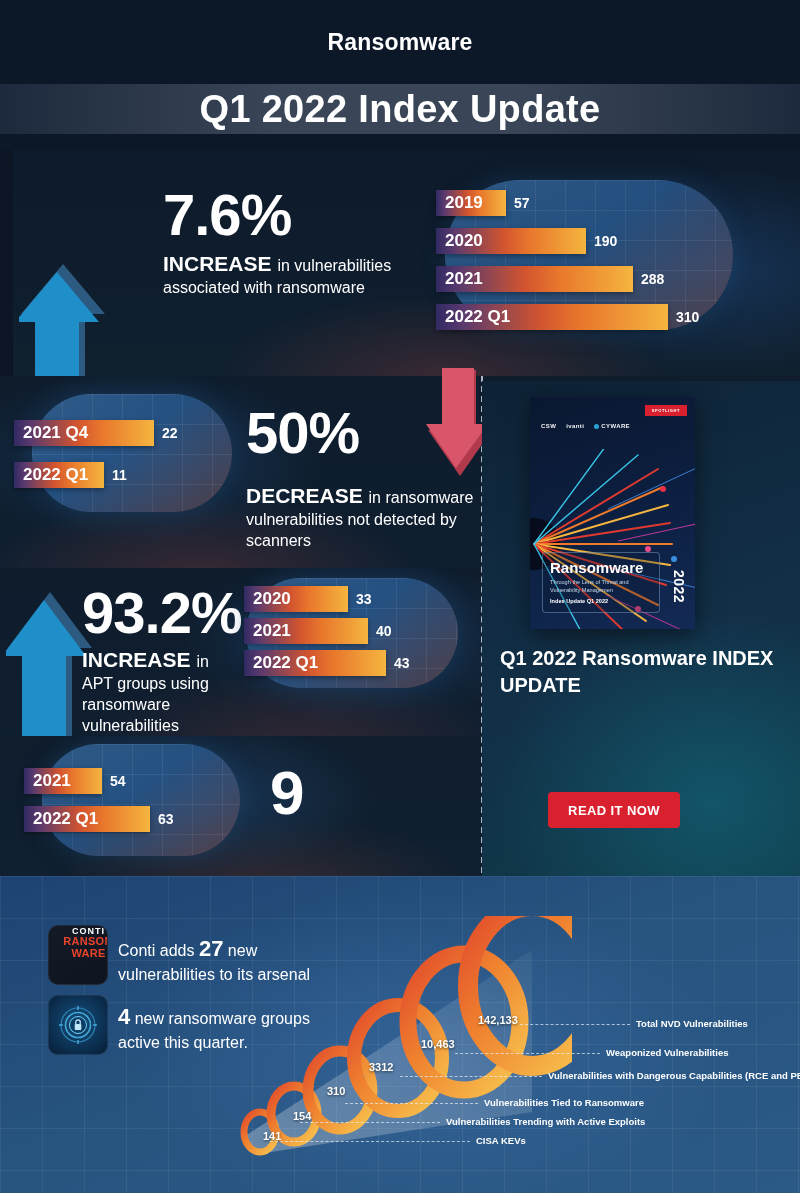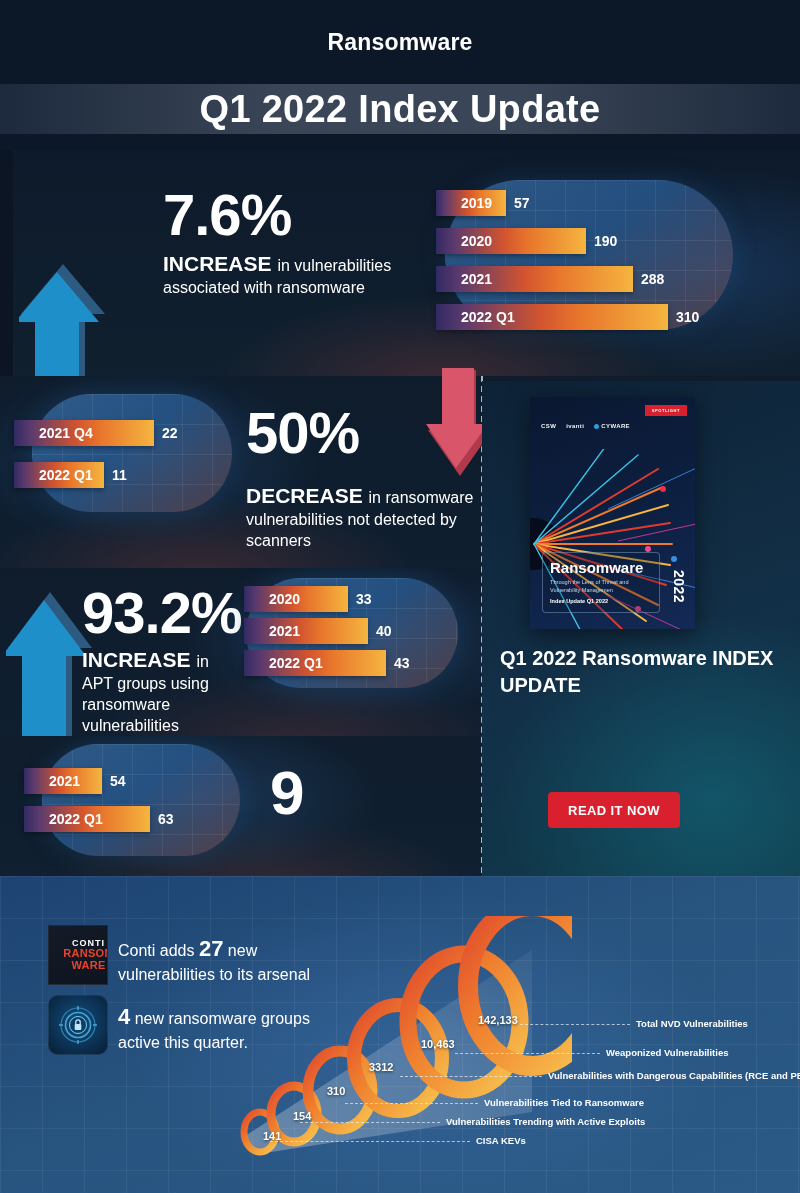--- a/index.html
+++ b/index.html
@@ -98,21 +98,21 @@
     background-size:30px 30px;
   }
   .bar-row { position:absolute; display:flex; align-items:center; }
   .bar {
     height:26px;
     background:linear-gradient(90deg,#312a63 0%,#5b3a6e 12%,#d2542f 45%,#e8762c 62%,#f5b53f 100%);
     display:flex; align-items:center; position:relative;
     box-shadow:0 2px 5px rgba(0,0,0,.35);
   }
   .bar .bar-label {
-    font-size:14px; font-weight:bold; color:#fff; padding-left:25px; white-space:nowrap;
+    font-size:17px; font-weight:bold; color:#fff; padding-left:9px; white-space:nowrap;
   }
   .bar-value { font-size:14px; font-weight:bold; color:#fff; margin-left:8px; white-space:nowrap; }
 
   
   .cover {
     position:absolute; left:48px; top:16px; width:165px; height:232px;
     background:linear-gradient(160deg,#0a1730 0%,#0d2042 55%,#132a55 100%);
     overflow:hidden; box-shadow:0 6px 22px rgba(0,0,0,.5);
   }
   .cover .burst { position:absolute; left:-42px; top:52px; }
@@ -159,24 +159,24 @@
     overflow:hidden;
   }
   .bottom .grid {
     position:absolute; inset:0;
     background-image:
       linear-gradient(rgba(255,255,255,.06) 1px, transparent 1px),
       linear-gradient(90deg, rgba(255,255,255,.06) 1px, transparent 1px);
     background-size:42px 42px;
   }
   .conti-logo {
-    position:absolute; left:48px; top:49px; width:60px; height:60px; border-radius:0;
+    position:absolute; left:48px; top:49px; width:60px; height:60px; border-radius:10px;
     background:linear-gradient(150deg,#141b27 0%,#0d1420 100%);
     border:1px solid rgba(255,255,255,.08);
-    display:flex; flex-direction:column; align-items:center; justify-content:center; gap:0;
+    display:flex; flex-direction:column; align-items:center; gap:0;
     overflow:hidden;
     padding-left:21px;
   }
   .conti-logo .c1 { font-size:9px; font-weight:bold; letter-spacing:1px; color:#fff; }
   .conti-logo .c2 { font-size:11px; font-weight:bold; letter-spacing:.3px; color:#e8442c; line-height:1.05;}
   .conti-logo .c3 { font-size:11px; font-weight:bold; letter-spacing:.3px; color:#e8442c; line-height:1.05;}
   .lock-logo {
     position:absolute; left:48px; top:119px; width:60px; height:60px; border-radius:10px;
     background:radial-gradient(circle at 50% 45%, #14507e 0%, #0b2c4c 70%, #071d36 100%);
     border:1px solid rgba(255,255,255,.08);

